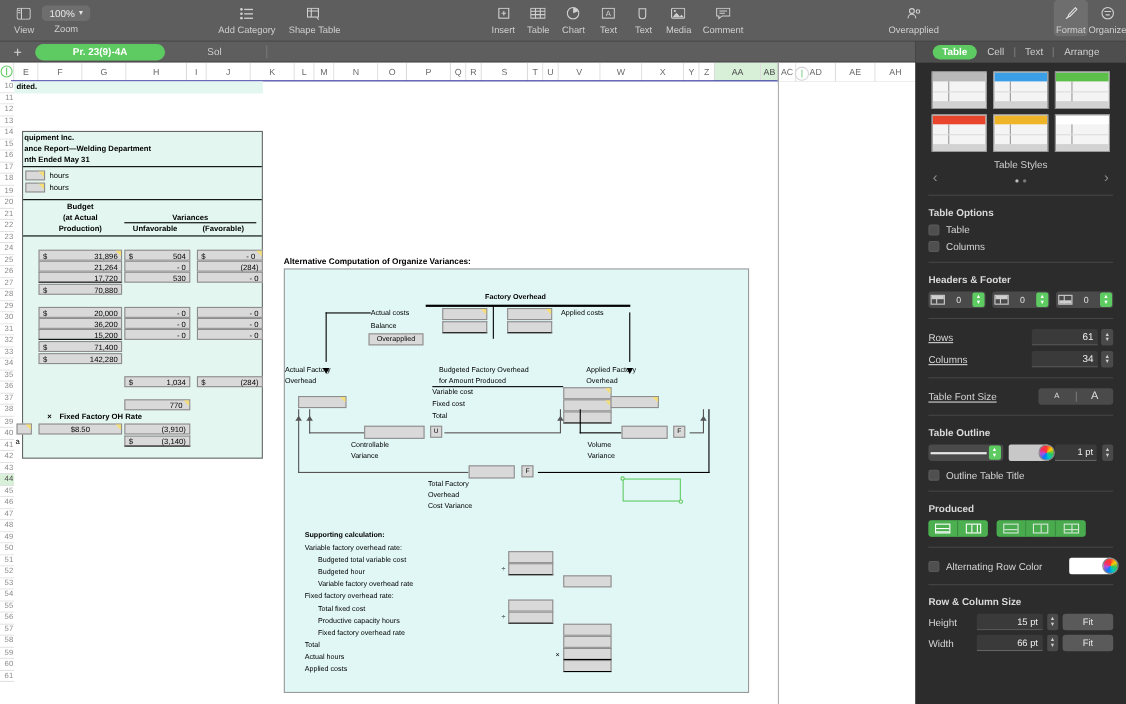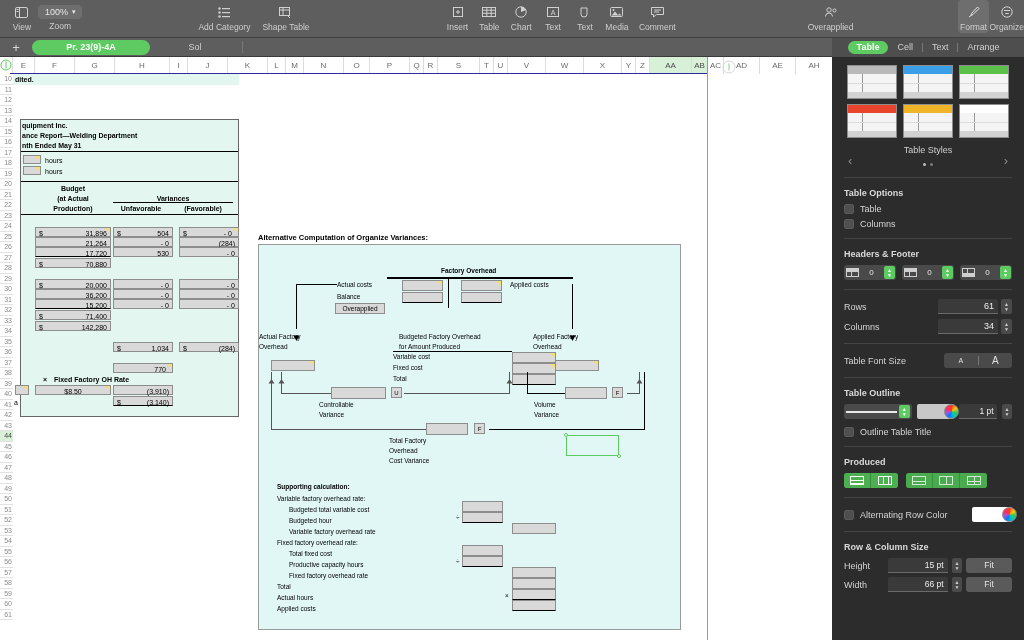--- a/index.html
+++ b/index.html
@@ -165,21 +165,21 @@
   .hf .mini u{ position:absolute; left:4px; top:0; width:1px; height:100%; background:#cfcfcf; display:block;}
   .hf .n{ flex:1; text-align:center; font-size:8px; color:#e4e4e4;}
   .stepper{ width:11px; height:13px; background:#5ecb62; border-radius:2px;
             display:flex; flex-direction:column; align-items:center; justify-content:center;
             color:#fff; font-size:5px; line-height:5px;}
   .stepper2{ width:11px; height:15px; background:#4a4a4a; border-radius:2px;
             display:flex; flex-direction:column; align-items:center; justify-content:center;
             color:#cfcfcf; font-size:5px; line-height:5px;}
 
   .nrow{ display:flex; align-items:center; margin:5px 0;}
-  .nrow .lb{ flex:1; font-size:9px; color:#d4d4d4;}
+  .nrow .lb{ flex:1; font-size:9px; color:#d4d4d4;text-decoration:underline;}
   .numfield{ width:60px; height:15px; background:#3a3a3a; border-bottom:1px solid #6a6a6a;
              text-align:right; font-size:9px; color:#eee; line-height:15px; padding-right:4px;
              border-radius:2px 2px 0 0; margin-right:3px;}
 
   .fontsize{ display:flex; background:#4a4a4a; border-radius:3px; height:15px; width:68px;
              align-items:center; overflow:hidden;}
   .fontsize div{ flex:1; text-align:center; color:#e0e0e0; }
   .fontsize .sm{ font-size:7px;} .fontsize .lg{ font-size:10px;}
   .fontsize .vdiv{ flex:0 0 1px; height:9px; background:#777;}
 

